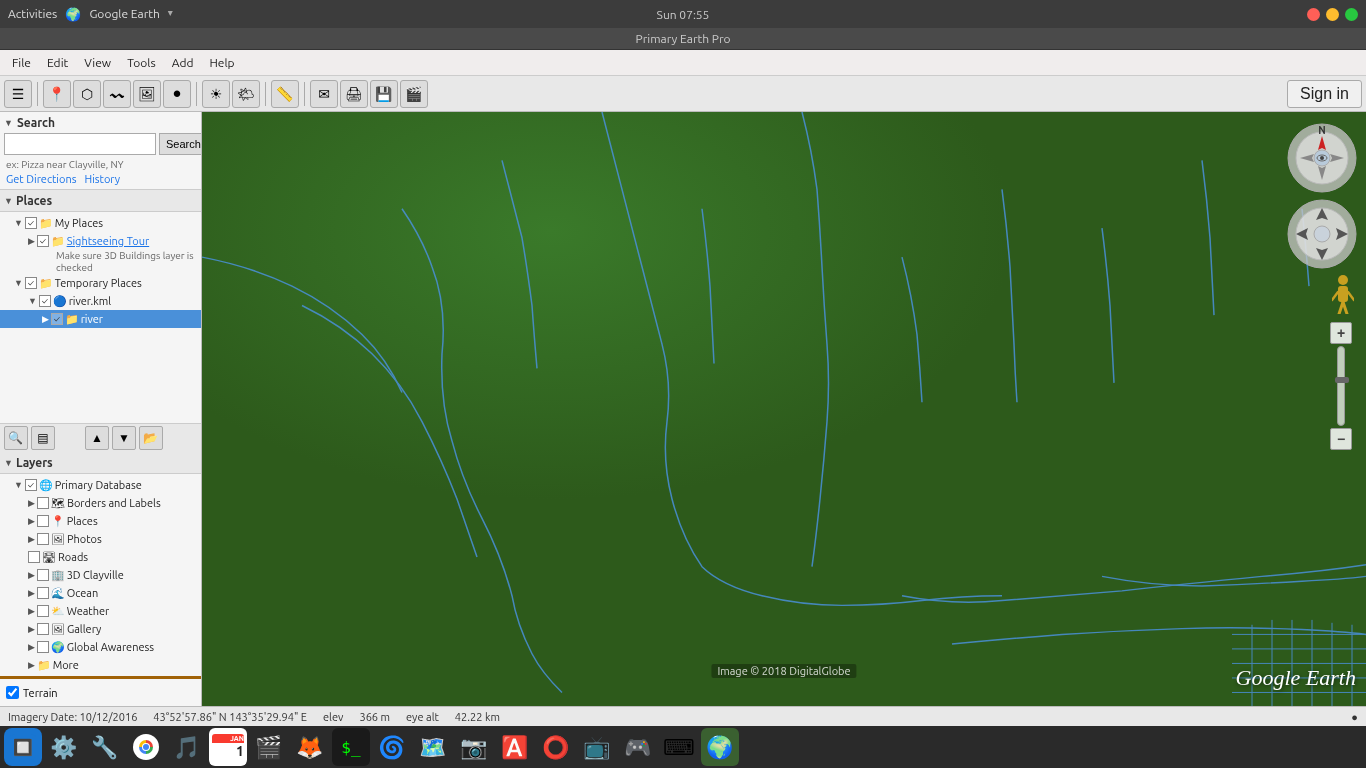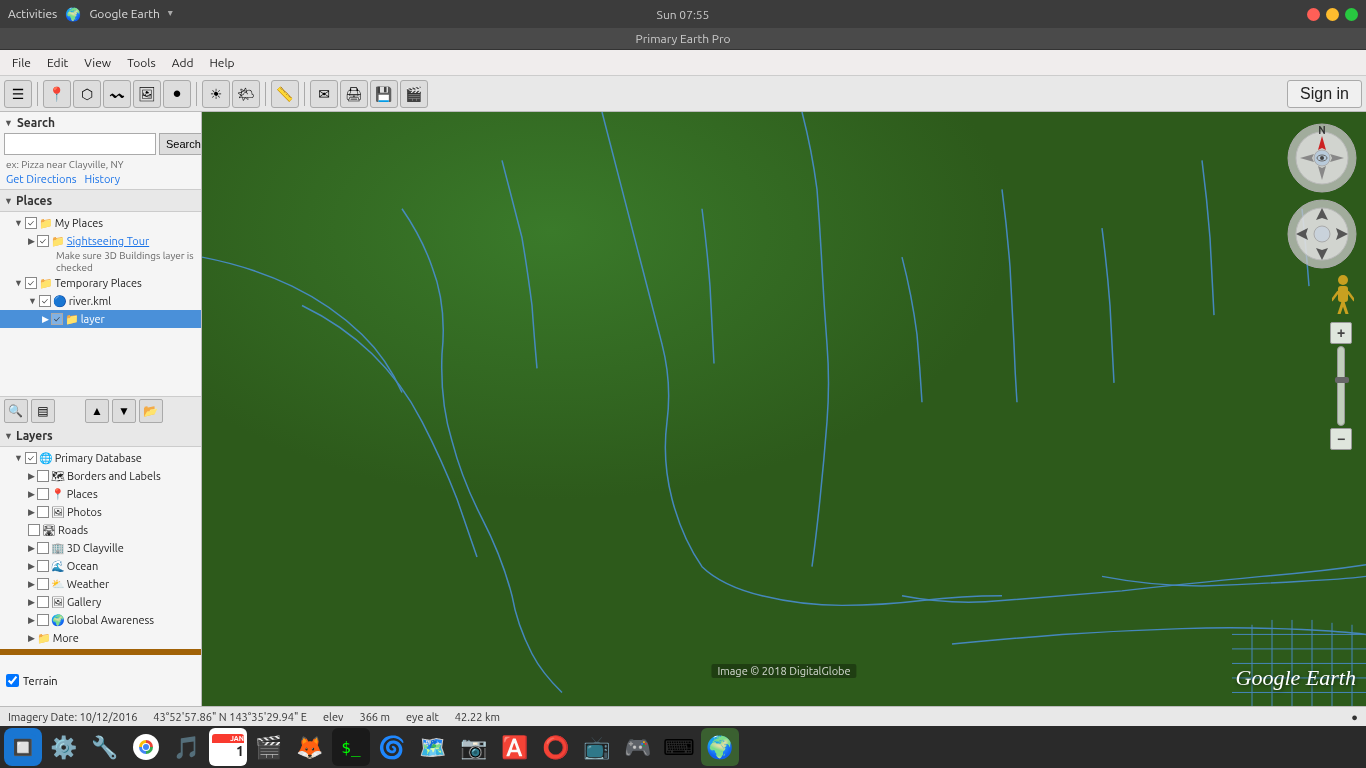--- a/index.html
+++ b/index.html
@@ -334,22 +334,22 @@
     .toggle-arrow { font-size: 9px; color: #555; }
     
     .icon-folder { color: #e8a020; }
     .icon-folder-blue { color: #4080c0; }
     .icon-folder-purple { color: #8060b0; }
 
     .terrain-row {
       display: flex;
       align-items: center;
       gap: 4px;
-      padding: 19px 6px;
-      border-top: 6px solid #a16207;
+      padding: 7px 6px;
+      border-top: 3px solid #a16207;
     }
 
     
     .compass-svg {
       position: absolute;
       top: 10px;
       right: 8px;
       width: 72px;
       height: 72px;
     }
@@ -466,21 +466,21 @@
         <span class="toggle-arrow">▼</span>
         <span class="checkbox checked"></span>
         <span>🔵</span>
         <span class="item-label">river.kml</span>
       </div>
 
       <div class="tree-item indent3 selected">
         <span class="toggle-arrow" style="color:white;">▶</span>
         <span class="checkbox checked" style="border-color:#aaa;background:rgba(255,255,255,0.3);color:white;"></span>
         <span>📁</span>
-        <span class="item-label">layer</span>
+        <span class="item-label">river</span>
       </div>
     </div>
 
     <div class="layers-toolbar">
       <button class="layers-toolbar-btn" title="Search">🔍</button>
       <button class="layers-toolbar-btn" title="List view">▤</button>
       <button class="layers-toolbar-btn" style="visibility:hidden;"></button>
       <button class="layers-toolbar-btn" title="Move up">▲</button>
       <button class="layers-toolbar-btn" title="Move down">▼</button>
       <button class="layers-toolbar-btn" title="Add folder">📂</button>

